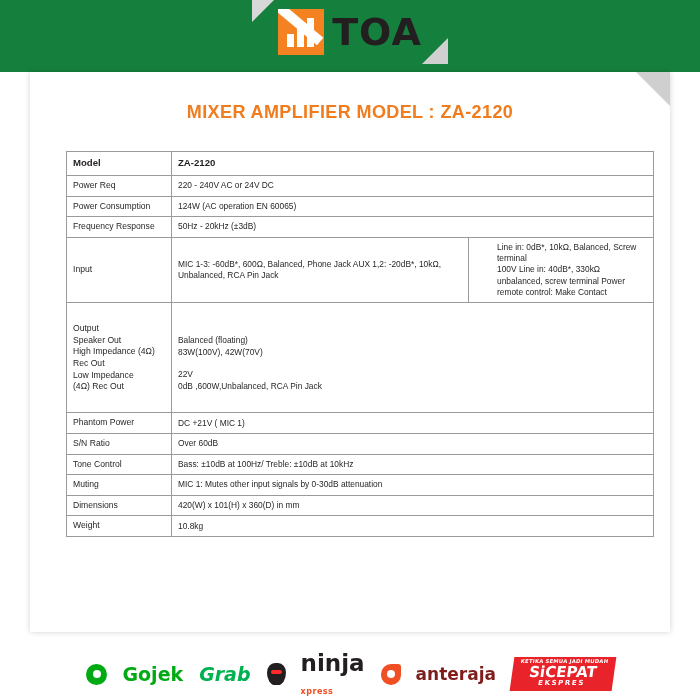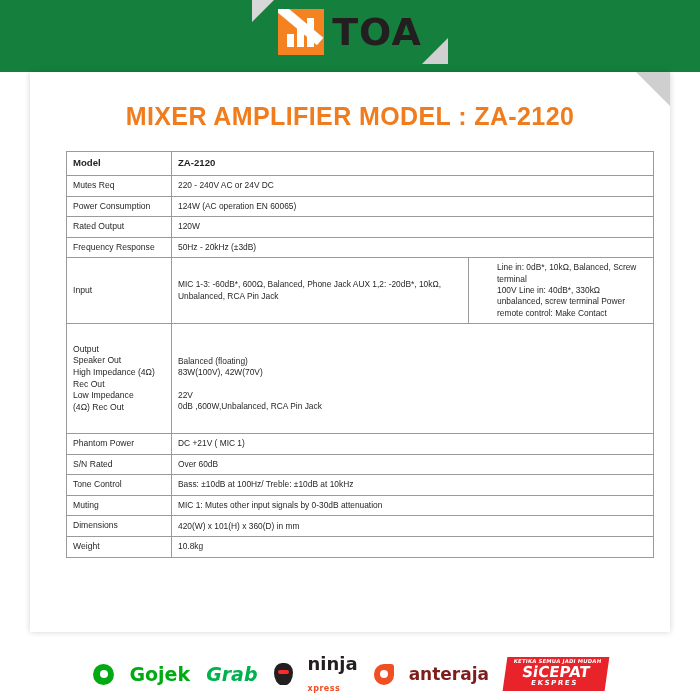--- a/index.html
+++ b/index.html
@@ -98,21 +98,21 @@
     right: 0; top: 0;
     width: 0; height: 0;
     border-top: 34px solid #cfcfcf;
     border-left: 34px solid transparent;
   }
   .title {
     position: absolute;
     left: 0; top: 30px;
     width: 640px;
     text-align: center;
-    font-size: 25px;
+    font-size: 18px;
     font-weight: bold;
     color: #f07c1d;
     letter-spacing: 0.4px;
     font-family: "Liberation Sans", sans-serif;
   }
 
   
   table.spec {
     position: absolute;
     left: 36px;
@@ -178,21 +178,21 @@
   }
   .c-ninja .pin::after {
     content: "";
     position: absolute;
     left: 4px; top: 7px;
     width: 11px; height: 4px;
     background: #ff2b2b;
     border-radius: 2px;
   }
   .c-ninja .stack { display: flex; flex-direction: column; line-height: 0.95; }
-  .c-ninja .nm { color: #231f20; font-size: 18px; font-weight: bold; }
+  .c-ninja .nm { color: #231f20; font-size: 23px; font-weight: bold; }
   .c-ninja .sub { color: #f04e23; font-size: 8px; font-weight: bold; letter-spacing: 0.5px; margin-top: 13px; }
   .c-anteraja .mark {
     width: 20px; height: 21px;
     background: #f04e23;
     border-radius: 10px 3px 10px 10px;
     position: relative;
   }
   .c-anteraja .mark::after {
     content: "";
     position: absolute;
@@ -240,30 +240,26 @@
       <col class="col-label">
       <col>
       <col style="width:185px;">
     </colgroup>
     <tbody>
       <tr class="head">
         <td class="label">Model</td>
         <td colspan="2">ZA-2120</td>
       </tr>
       <tr>
-        <td class="label">Mutes Req</td>
+        <td class="label">Power Req</td>
         <td colspan="2">220 - 240V AC or 24V DC</td>
       </tr>
       <tr>
         <td class="label">Power Consumption</td>
         <td colspan="2">124W (AC operation EN 60065)</td>
-      </tr>
-      <tr>
-        <td class="label">Rated Output</td>
-        <td colspan="2">120W</td>
       </tr>
       <tr>
         <td class="label">Frequency Response</td>
         <td colspan="2">50Hz - 20kHz (±3dB)</td>
       </tr>
 
       <tr class="tall-input" style="height:60px;">
         <td class="label">Input</td>
         <td>MIC 1-3: -60dB*, 600Ω, Balanced, Phone Jack AUX 1,2: -20dB*, 10kΩ, Unbalanced, RCA Pin Jack</td>
         <td style="white-space:pre-line;padding-left:28px;">Line in: 0dB*, 10kΩ, Balanced, Screw terminal
@@ -287,21 +283,21 @@
           <div>22V</div>
           <div>0dB ,600W,Unbalanced, RCA Pin Jack</div>
         </td>
       </tr>
 
       <tr>
         <td class="label">Phantom Power</td>
         <td colspan="2" class="center">DC +21V ( MIC 1)</td>
       </tr>
       <tr>
-        <td class="label">S/N Rated</td>
+        <td class="label">S/N Ratio</td>
         <td colspan="2">Over 60dB</td>
       </tr>
       <tr>
         <td class="label">Tone Control</td>
         <td colspan="2">Bass: ±10dB at 100Hz/ Treble: ±10dB at 10kHz</td>
       </tr>
       <tr>
         <td class="label">Muting</td>
         <td colspan="2">MIC 1: Mutes other input signals by 0-30dB attenuation</td>
       </tr>

